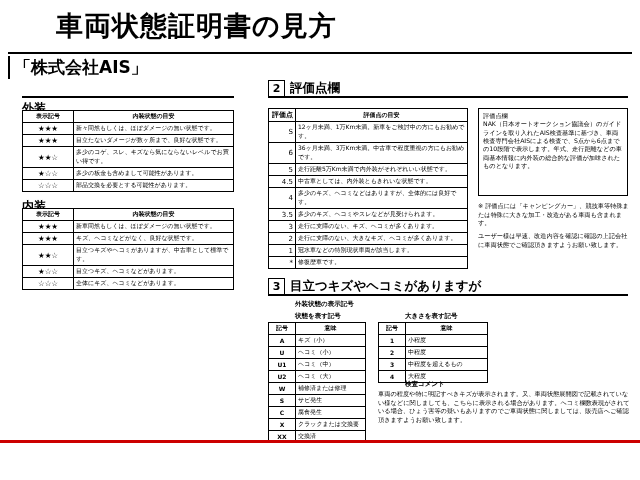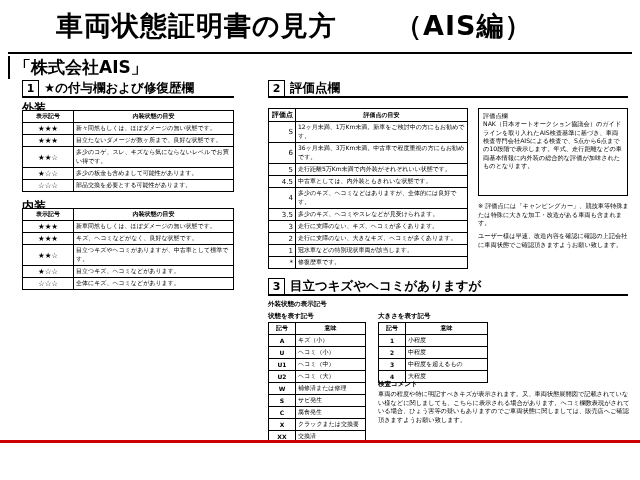--- a/index.html
+++ b/index.html
@@ -40,42 +40,38 @@
   .evaltbl td.dsc{font-size:6px;}
 
   
   .notebox{position:absolute;border:1px solid #000;font-size:6.2px;line-height:1.35;padding:3px 4px;box-sizing:border-box;}
   .noteout{position:absolute;font-size:6.2px;line-height:1.4;}
 
   
   .symtbl td{font-size:6px;}
   .symtbl td.sym{text-align:center;width:22px;font-weight:bold;}
 
-  .cap{position:absolute;font-size:6.5px;font-weight:bold;}
+  .cap{position:absolute;font-size:6.5px;font-weight:bold;margin-left:27px;}
 
   
   .footerline{position:absolute;left:0;top:440px;width:640px;height:3px;background:#c00;}
   .footer{position:absolute;left:0;top:443px;width:640px;height:37px;background:#fff;}
 </style>
 </head>
 <body>
 
 <div class="page">
 
   <div class="header">
     <div class="title">車両状態証明書の見方</div>
-    <div class="subtitle">（AIS編）</div>
   </div>
   <div class="hrule"></div>
 
   <div class="company">「株式会社AIS」</div>
 
-  <div class="sec" style="left:22px;top:78px;">
-    <span class="secnum">1</span><span class="sectext">★の付与欄および修復歴欄</span>
-  </div>
   <div class="secline" style="left:22px;top:96px;width:212px;"></div>
 
   <div class="leftlabel" style="left:22px;top:100px;">外装</div>
 
   <table class="gradetbl" style="left:22px;top:110px;width:212px;">
     <tbody>
         <tr>
       <td class="small-head" style="width:46px;">表示記号</td>
       <td class="small-head">内装状態の目安</td>
     </tr>

